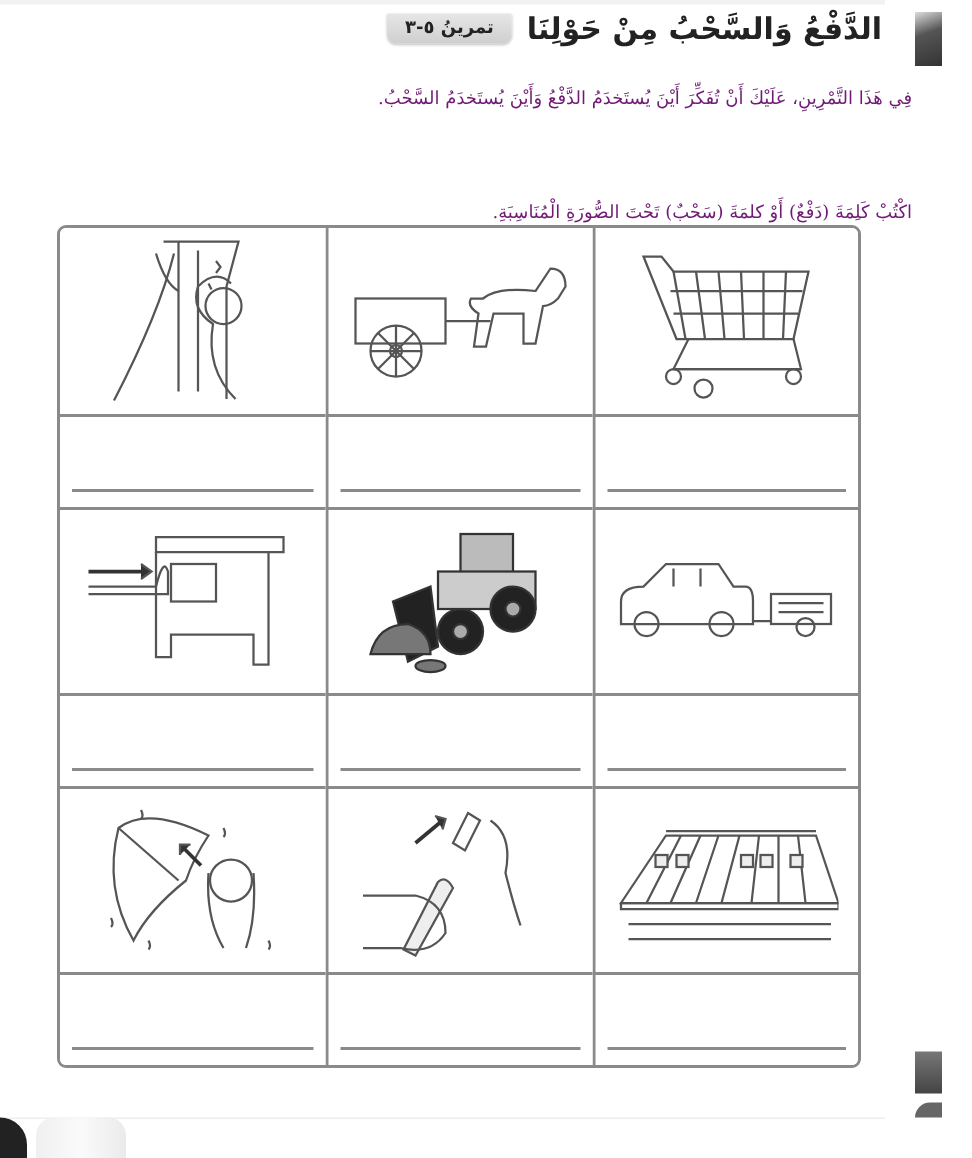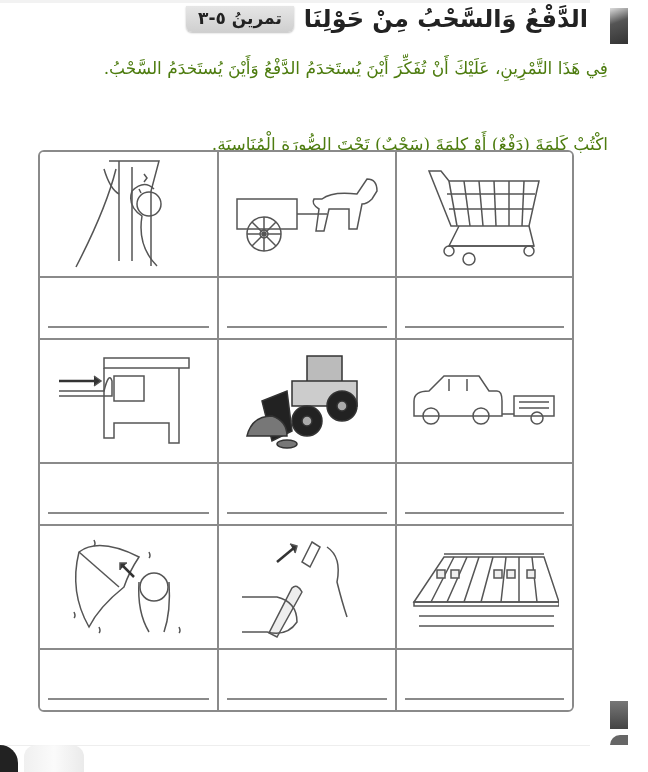--- a/index.html
+++ b/index.html
@@ -2,31 +2,31 @@
 <html><head>
 <meta charset="utf-8">
 <style>
   * { box-sizing: border-box; margin: 0; padding: 0; }
   html, body { width: 648px; height: 772px; background: #ffffff; overflow: hidden; }
   body { position: relative; font-family: "DejaVu Sans", sans-serif; color: #222; }
 
   .top-rule { position: absolute; left: 0; top: 0; width: 590px; height: 3px; background: #f2f2f2; }
 
   .header { position: absolute; top: 3px; right: 60px; height: 32px; display: flex; flex-direction: row-reverse; align-items: center; gap: 10px; direction: rtl; }
-  .badge { background: linear-gradient(#e6e6e6, #cfcfcf); border-radius: 0 0 6px 6px; padding: 2px 12px 4px; font-size: 17px; font-weight: bold; color: #222; box-shadow: 0 1px 2px rgba(0,0,0,0.25); white-space: nowrap; }
-  .title { font-size: 24px; font-weight: bold; color: #222; white-space: nowrap; }
+  .badge { background: linear-gradient(#e6e6e6, #cfcfcf); border-radius: 0 0 6px 6px; padding: 2px 12px 4px; font-size: 12px; font-weight: bold; color: #222; box-shadow: 0 1px 2px rgba(0,0,0,0.25); white-space: nowrap; }
+  .title { font-size: 20px; font-weight: bold; color: #222; white-space: nowrap; }
 
   .right-deco-top { position: absolute; right: 20px; top: 8px; width: 18px; height: 36px; background: linear-gradient(160deg, #ddd 0%, #555 40%, #333 100%); }
   .right-deco-bottom { position: absolute; right: 20px; top: 701px; width: 18px; height: 28px; background: linear-gradient(#777, #444); }
   .right-deco-curve { position: absolute; right: 20px; top: 735px; width: 18px; height: 10px; background: #666; border-radius: 18px 0 0 0; }
   .left-deco { position: absolute; left: 0; top: 745px; width: 18px; height: 27px; background: #222; border-radius: 0 20px 0 0; }
   .left-deco-2 { position: absolute; left: 24px; top: 745px; width: 60px; height: 27px; background: linear-gradient(90deg, #eee, #fafafa, #e8e8e8); border-radius: 12px 12px 0 0; opacity: 0.9; }
   .bottom-rule { position: absolute; left: 0; top: 745px; width: 590px; height: 1px; background: #eee; }
 
-  .instr { position: absolute; right: 40px; direction: rtl; font-family: "DejaVu Serif", serif; font-size: 17px; color: #4d7c0f; white-space: nowrap; }
+  .instr { position: absolute; right: 40px; direction: rtl; font-family: "DejaVu Serif", serif; font-size: 12px; color: #701a75; white-space: nowrap; }
   .instr-1 { top: 58px; }
   .instr-2 { top: 102px; margin-top: 32px; }
 
   .grid { position: absolute; left: 38px; top: 150px; width: 536px; height: 562px; border: 2px solid #8a8a8a; border-radius: 6px; display: grid; grid-template-columns: repeat(3, 1fr); grid-template-rows: 126px 62px 124px 62px 124px 1fr; direction: rtl; overflow: hidden; }
   .cell { border-left: 2px solid #8a8a8a; border-bottom: 2px solid #8a8a8a; position: relative; background: #fff; }
   .cell.last-col { border-left: none; }
   .cell.last-row { border-bottom: none; }
   .pic { display: flex; align-items: center; justify-content: center; }
   .pic svg { width: 150px; height: 110px; }
   .answer .line { position: absolute; left: 8px; right: 8px; bottom: 10px; height: 2px; background: #8a8a8a; }

